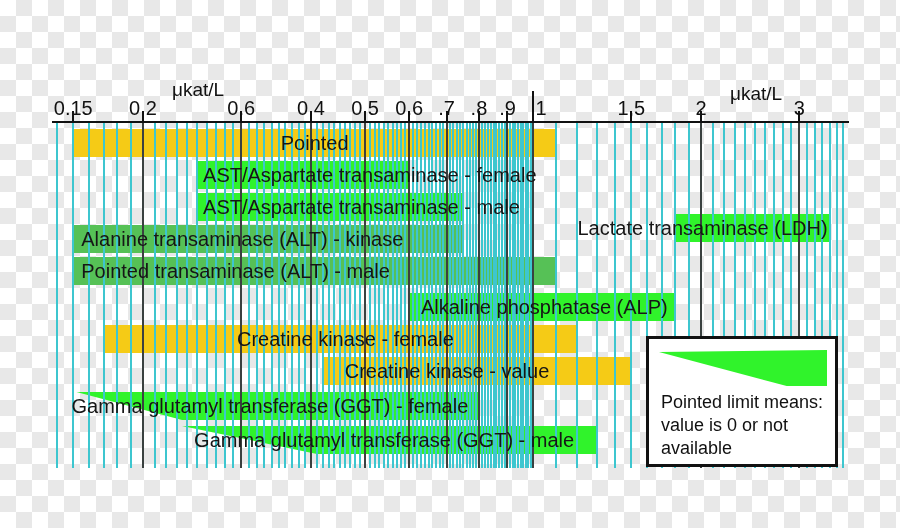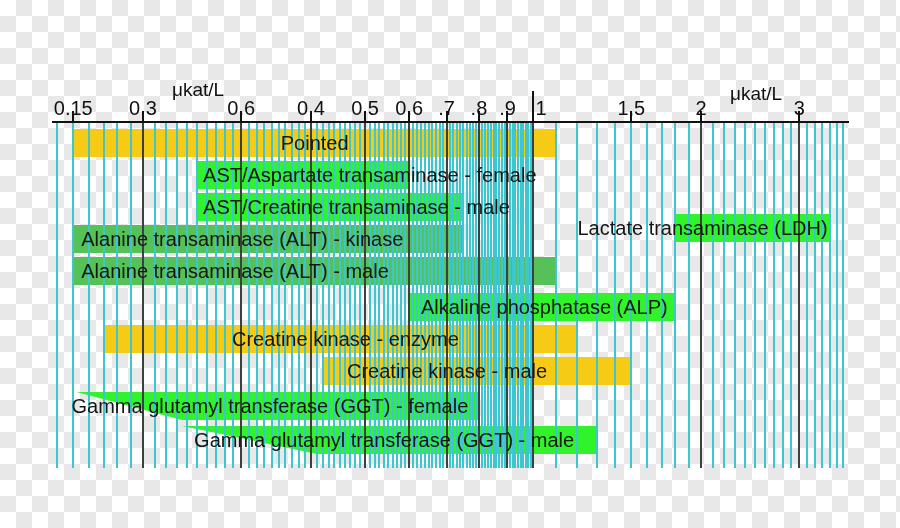--- a/index.html
+++ b/index.html
@@ -171,50 +171,58 @@
       <div class="tick" style="left: 445.59px; top: 111px; height: 10px;"></div>
       <div class="tick" style="left: 477.949px; top: 111px; height: 10px;"></div>
       <div class="tick" style="left: 506.493px; top: 111px; height: 10px;"></div>
       <div class="tick" style="left: 532.025px; top: 91px; height: 30px;"></div>
       <div class="tick" style="left: 630.284px; top: 111px; height: 10px;"></div>
       <div class="tick" style="left: 700px; top: 111px; height: 10px;"></div>
       <div class="tick" style="left: 798.259px; top: 111px; height: 10px;"></div>
     </div>
   <div id="tick-labels">
       <div class="tick-label" style="left: 23.2842px;">0.15</div>
-      <div class="tick-label" style="left: 93px;">0.3</div>
+      <div class="tick-label" style="left: 93px;">0.2</div>
       <div class="tick-label" style="left: 191.259px;">0.6</div>
       <div class="tick-label" style="left: 260.975px;">0.4</div>
       <div class="tick-label" style="left: 315.051px;">0.5</div>
       <div class="tick-label" style="left: 359.234px;">0.6</div>
       <div class="tick-label" style="left: 396.59px;">.7</div>
       <div class="tick-label" style="left: 428.949px;">.8</div>
       <div class="tick-label" style="left: 457.493px;">.9</div>
       <div class="tick-label" style="left: 491.025px;">1</div>
       <div class="tick-label" style="left: 581.284px;">1,5</div>
       <div class="tick-label" style="left: 651px;">2</div>
       <div class="tick-label" style="left: 749.259px;">3</div>
     </div>
   <div id="bars">
       <div class="bar" style="left: 73.2842px; top: 129px; width: 482.838px; background: rgb(245, 203, 22);"></div>
       <div class="bar-label" style="top: 129px; left: 73.2842px; width: 482.838px; text-align: center;">Pointed</div>
       <div class="bar" style="left: 197.076px; top: 161px; width: 212.158px; background: rgb(48, 243, 43);"></div>
       <div class="bar-label" style="top: 161px; left: 203.076px;">AST/Aspartate transaminase - female</div>
       <div class="bar" style="left: 197.076px; top: 193px; width: 266.234px; background: rgb(48, 243, 43);"></div>
-      <div class="bar-label" style="top: 193px; left: 203.076px;">AST/Creatine transaminase - male</div>
+      <div class="bar-label" style="top: 193px; left: 203.076px;">AST/Aspartate transaminase - male</div>
       <div class="bar" style="left: 675.467px; top: 214px; width: 154.123px; background: rgb(48, 243, 43);"></div>
       <div class="bar-label" style="top: 214px; right: 72.4095px;">Lactate transaminase (LDH)</div>
       <div class="bar" style="left: 73.2842px; top: 225px; width: 390.025px; background: rgb(86, 193, 86);"></div>
       <div class="bar-label" style="top: 225px; left: 81.2842px;">Alanine transaminase (ALT) - kinase</div>
       <div class="bar" style="left: 73.2842px; top: 257px; width: 482.838px; background: rgb(86, 193, 86);"></div>
-      <div class="bar-label" style="top: 257px; left: 81.2842px;">Alanine transaminase (ALT) - male</div>
+      <div class="bar-label" style="top: 257px; left: 81.2842px;">Pointed transaminase (ALT) - male</div>
       <div class="bar" style="left: 409.234px; top: 293px; width: 266.234px; background: rgb(48, 243, 43);"></div>
       <div class="bar-label" style="top: 293px; left: 411.234px; width: 266.234px; text-align: center;">Alkaline phosphatase (ALP)</div>
       <div class="bar" style="left: 103.616px; top: 325px; width: 473.593px; background: rgb(245, 203, 22);"></div>
-      <div class="bar-label" style="top: 325px; left: 108.616px; width: 473.593px; text-align: center;">Creatine kinase - enzyme</div>
+      <div class="bar-label" style="top: 325px; left: 108.616px; width: 473.593px; text-align: center;">Creatine kinase - female</div>
       <div class="bar" style="left: 322.798px; top: 357px; width: 308.486px; background: rgb(245, 203, 22);"></div>
-      <div class="bar-label" style="top: 357px; left: 292.798px; width: 308.486px; text-align: center;">Creatine kinase - male</div>
+      <div class="bar-label" style="top: 357px; left: 292.798px; width: 308.486px; text-align: center;">Creatine kinase - value</div>
       <div class="bar" style="left: 76.494px; top: 392px; width: 402.455px; background: rgb(48, 243, 43); clip-path: polygon(0px 0px, 100% 0px, 100% 100%, 105.587px 100%);"></div>
       <div class="bar-label" style="top: 392px; left: 71.494px;">Gamma glutamyl transferase (GGT) - female</div>
       <div class="bar" style="left: 182.081px; top: 426px; width: 414.525px; background: rgb(48, 243, 43); clip-path: polygon(0px 0px, 100% 0px, 100% 100%, 134.878px 100%);"></div>
       <div class="bar-label" style="top: 426px; left: 194.081px;">Gamma glutamyl transferase (GGT) - male</div>
     </div>
+  <div class="legend">
+    <div class="legend-wedge" style="background: rgb(48, 243, 43);"></div>
+    <div class="legend-text">
+      <div>Pointed limit means:</div>
+      <div>value is 0 or not</div>
+      <div>available</div>
+    </div>
+  </div>
 </div>
 
 </body></html>

